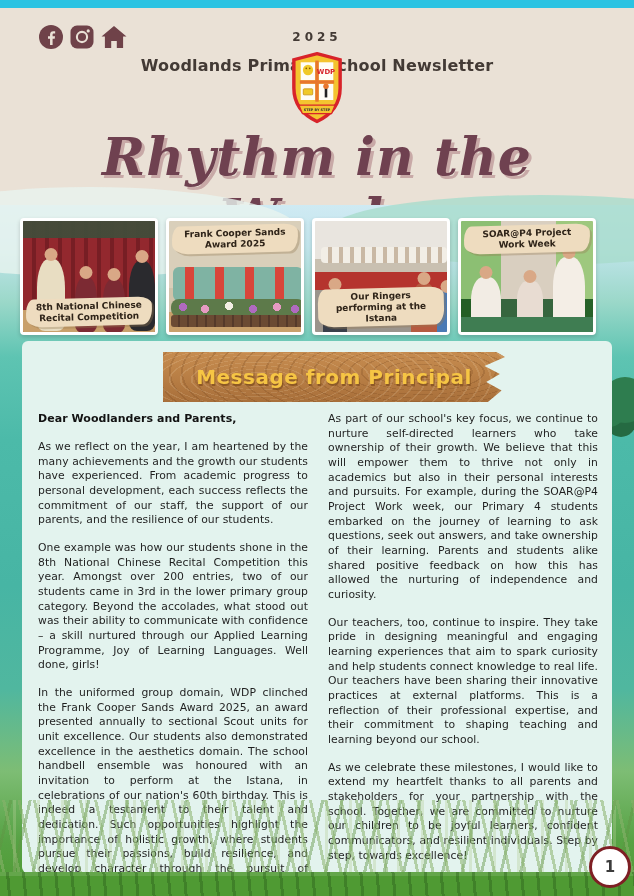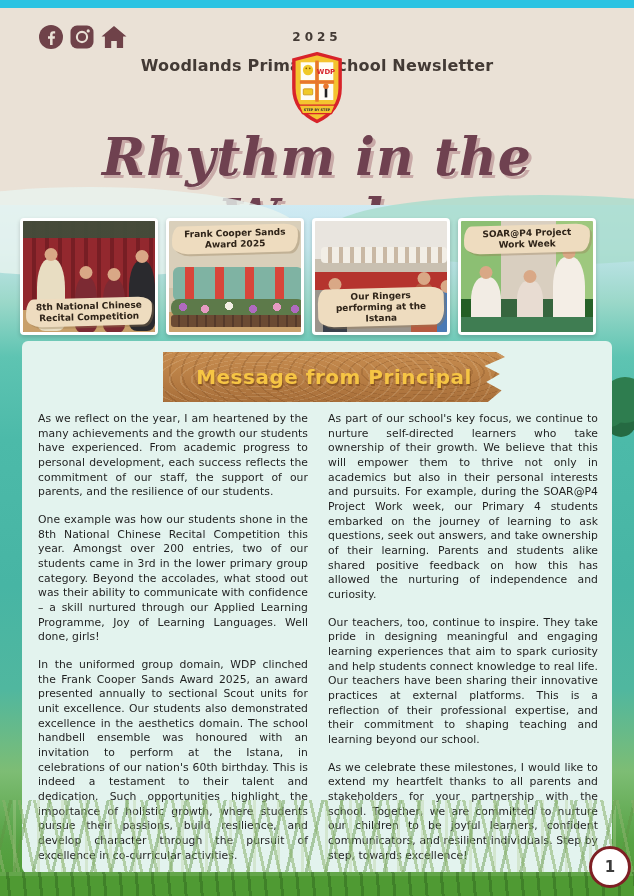--- a/index.html
+++ b/index.html
@@ -257,20 +257,21 @@
   </div>
 
   <div class="panel"></div>
 
   <div class="banner">
     <span class="banner-text">Message from Principal</span>
   </div>
 
   <div class="columns">
     <div class="col">
+      <div class="salutation">Dear Woodlanders and Parents,</div>
       <p>As we reflect on the year, I am heartened by the many achievements and the growth our students have experienced. From academic progress to personal development, each success reflects the commitment of our staff, the support of our parents, and the resilience of our students.</p>
       <p>One example was how our students shone in the 8th National Chinese Recital Competition this year. Amongst over 200 entries, two of our students came in 3rd in the lower primary group category.  Beyond the accolades, what stood out was their ability to communicate with confidence – a skill nurtured through our Applied Learning Programme, Joy of Learning Languages. Well done, girls!</p>
       <p>In the uniformed group domain, WDP clinched the Frank Cooper Sands Award 2025, an award presented annually to sectional Scout units for unit excellence. Our students also demonstrated excellence in the aesthetics domain. The school handbell ensemble was honoured with an invitation to perform at the Istana, in celebrations of our nation's 60th birthday. This is indeed a testament to their talent and dedication. Such opportunities highlight the importance of holistic growth, where students pursue their passions, build resilience, and develop character through the pursuit of excellence in co-curricular activities.</p>
     </div>
     <div class="col">
       <p>As part of our school's key focus, we continue to nurture self-directed learners who take ownership of their growth. We believe that this will empower them to thrive not only in academics but also in their personal interests and pursuits. For example, during the SOAR@P4 Project Work week, our Primary 4 students embarked on the journey of learning to ask questions, seek out answers, and take ownership of their learning. Parents and students alike shared positive feedback on how this has allowed the nurturing of independence and curiosity.</p>
       <p>Our teachers, too, continue to inspire. They take pride in designing meaningful and engaging learning experiences that aim to spark curiosity and help students connect knowledge to real life. Our teachers have been sharing their innovative practices at external platforms. This is a reflection of their professional expertise, and their commitment to shaping teaching and learning beyond our school.</p>
       <p>As we celebrate these milestones, I would like to extend my heartfelt thanks to all parents and stakeholders for your partnership with the school. Together, we are committed to nurture our children to be joyful learners, confident communicators, and resilient individuals. Step by step, towards excellence!</p>
       <div class="signature">Mrs Lillian Chen</div>
     </div>

